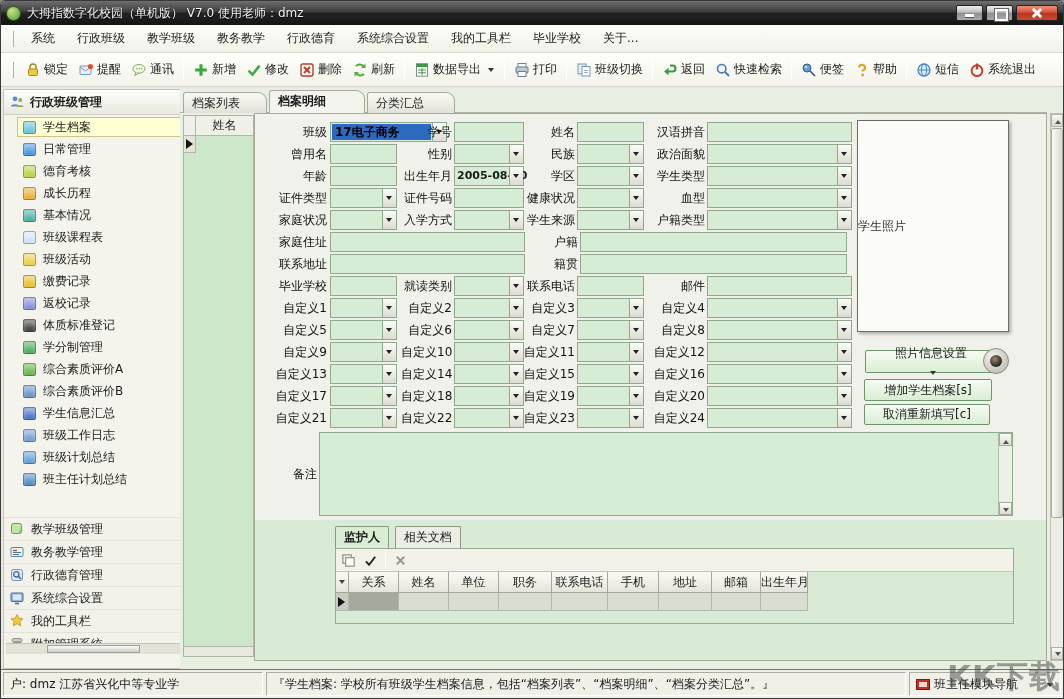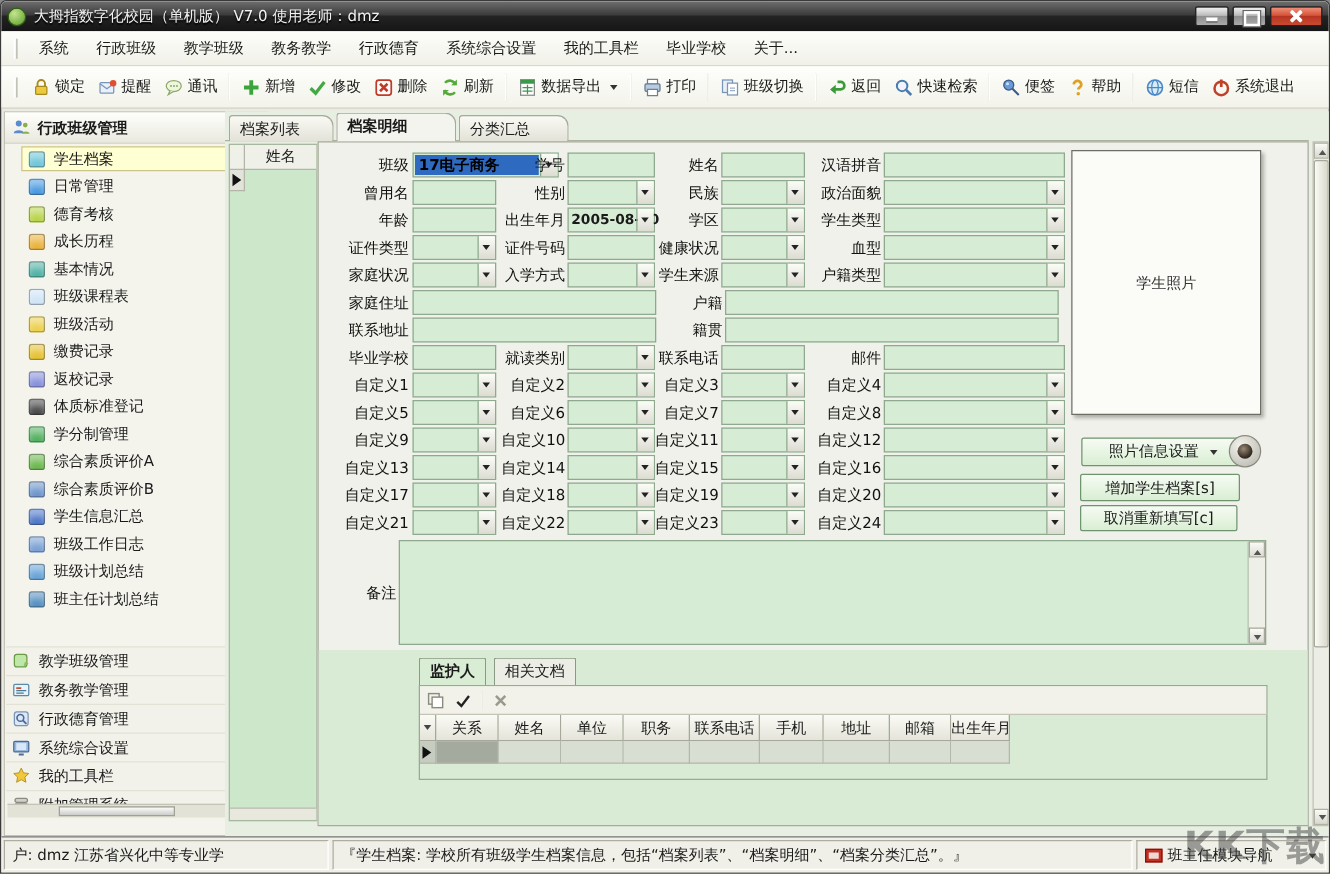--- a/index.html
+++ b/index.html
@@ -113,24 +113,24 @@
   .remark { position:absolute; left:64px; top:318px; width:694px; height:84px; background:#d6ecd4; border:1px solid #8fa98f; }
   .remark-scroll { position:absolute; right:0; top:0; bottom:0; width:14px; background:#eef0e8; border-left:1px solid #b0c0ac; }
   .rarr { position:absolute; left:0; right:0; height:13px; background:linear-gradient(#fbfbf7,#dcdcd2); border:1px solid #a8a89c; }
   .rarr.up{top:0} .rarr.dn{bottom:0}
   .rarr::after { content:""; position:absolute; left:3px; border:3px solid transparent; }
   .rarr.up::after { top:3px; border-bottom:4px solid #555; }
   .rarr.dn::after { top:5px; border-top:4px solid #555; }
 
   .photo { position:absolute; left:602px; top:6px; width:152px; height:212px; background:#fbfbf8;
     border:1px solid #6e6e66; box-shadow:2px 2px 3px rgba(0,0,0,.28);
-    display:flex; align-items:center; justify-content:center; color:#333; }
+    display:flex; align-items:center; justify-content:flex-start; color:#333; }
   .gbtn { position:absolute; background:linear-gradient(#f6fbf3,#d9eed3); border:1px solid #6f956f;
     border-radius:2px; display:flex; align-items:center; justify-content:center; gap:5px; white-space:nowrap; }
-  .btn-settings { left:610px; top:236px; width:132px; height:23px; }
+  .btn-settings { left:610px; top:236px; width:132px; height:23px;flex-direction:column; }
   .btn-add { left:609px; top:265px; width:128px; height:22px; }
   .btn-cancel { left:609px; top:290px; width:126px; height:21px; }
   .webcam { position:absolute; left:728px; top:234px; width:26px; height:26px; border-radius:50%;
     background:radial-gradient(circle at 35% 30%,#f2f2ec,#b4b4aa); border:1px solid #8a8a80; }
   .webcam::after { content:""; position:absolute; left:6px; top:6px; width:12px; height:12px; border-radius:50%;
     background:radial-gradient(circle at 40% 35%,#9a8a78,#3a3228 60%,#16120c); }
 
   .gtabs { position:absolute; left:80px; top:412px; height:23px; white-space:nowrap; }
   .gtab { display:inline-block; height:22px; line-height:21px; padding:0 8px; background:#eceee6;
     border:1px solid #8a9a84; border-bottom:none; border-radius:2px 2px 0 0; margin-right:2px; }

